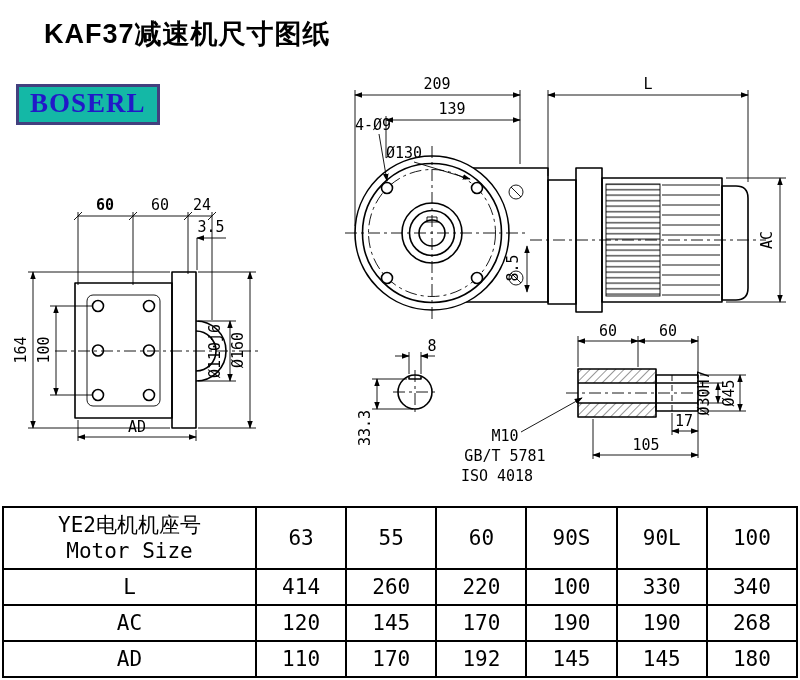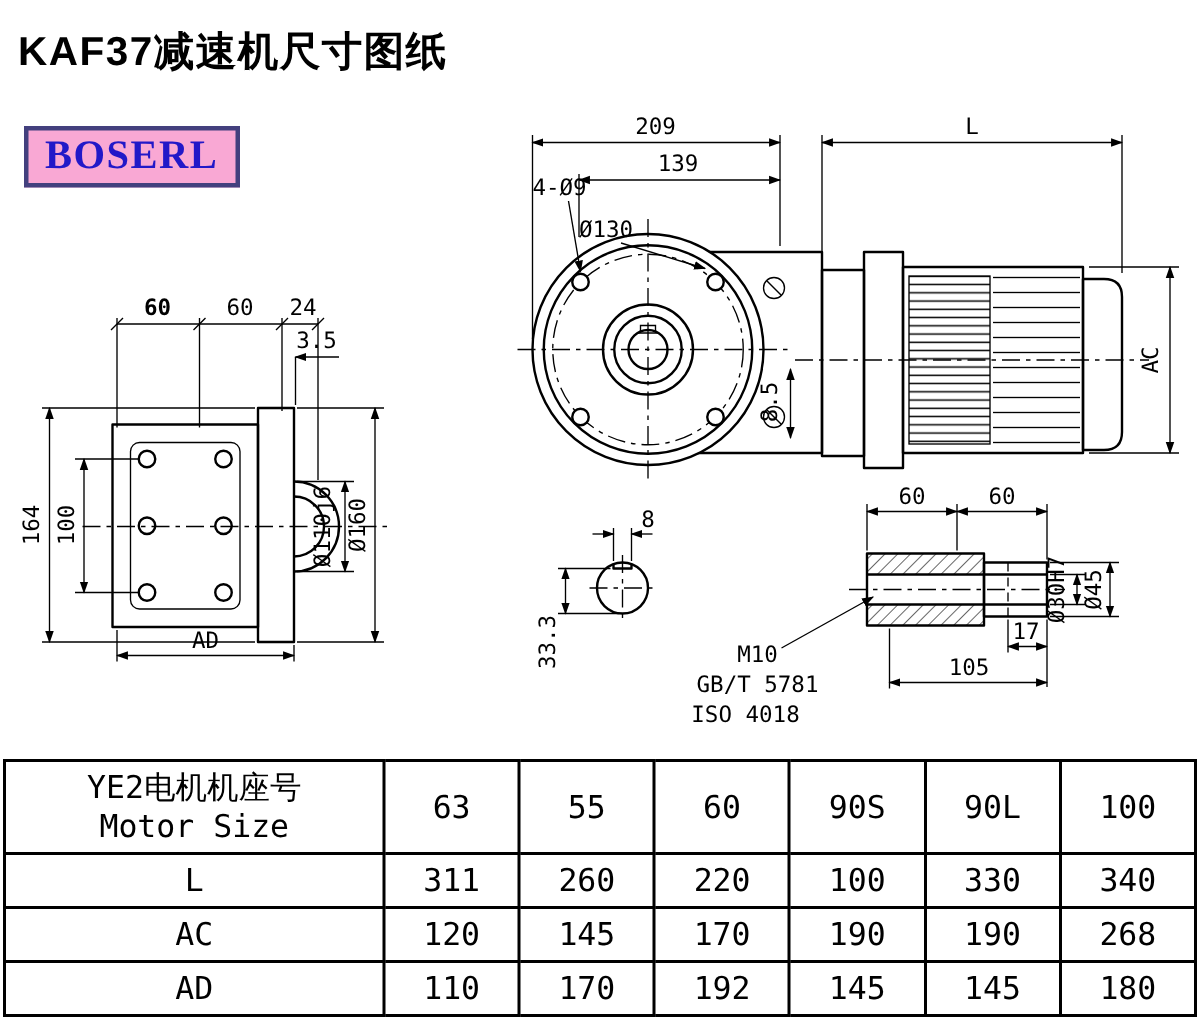--- a/index.html
+++ b/index.html
@@ -1,19 +1,19 @@
 <!DOCTYPE html>
 <html><head>
 <meta charset="utf-8">
 <style>
   * { margin:0; padding:0; box-sizing:border-box; }
   html,body { width:800px; height:680px; }
   body { background:#fff; position:relative; font-family:"Liberation Sans",sans-serif; overflow:hidden; color:#000; }
-  .title { position:absolute; left:12px; top:16px; font-size:27px; font-weight:bold; letter-spacing:1px; }
-  .logo { position:absolute; left:16px; top:84px; border:3px solid #43407e; background:#f9a8d4;
+  .title { position:absolute; left:44px; top:16px; font-size:27px; font-weight:bold; letter-spacing:1px; }
+  .logo { position:absolute; left:16px; top:84px; border:3px solid #43407e; background:#14b8a6;
           color:#2218c8; font-family:"Liberation Serif",serif; font-weight:bold; font-size:27px;
           padding:1px 11px 3px; letter-spacing:1px; }
   svg.drawing { position:absolute; left:0; top:0; }
   svg text { font-family:"DejaVu Sans Mono",monospace; font-size:15px; fill:#000; }
   svg text.b { font-weight:bold; }
   .main { stroke:#000; stroke-width:1.6; fill:none; stroke-linejoin:round; }
   .thin { stroke:#000; stroke-width:0.9; fill:none; }
   .cl   { stroke:#000; stroke-width:0.9; fill:none; stroke-dasharray:12 4 3 4; }
   .hid  { stroke:#000; stroke-width:0.9; fill:none; stroke-dasharray:6 4; }
   .dim  { stroke:#000; stroke-width:0.9; fill:none; }
@@ -237,21 +237,21 @@
       </th>
       <td>63</td>
       <td>55</td>
       <td>60</td>
       <td>90S</td>
       <td>90L</td>
       <td>100</td>
     </tr>
     <tr class="h2">
       <th>L</th>
-      <td>311</td>
+      <td>414</td>
       <td>260</td>
       <td>220</td>
       <td>100</td>
       <td>330</td>
       <td>340</td>
     </tr>
     <tr class="h2">
       <th>AC</th>
       <td>120</td>
       <td>145</td>

